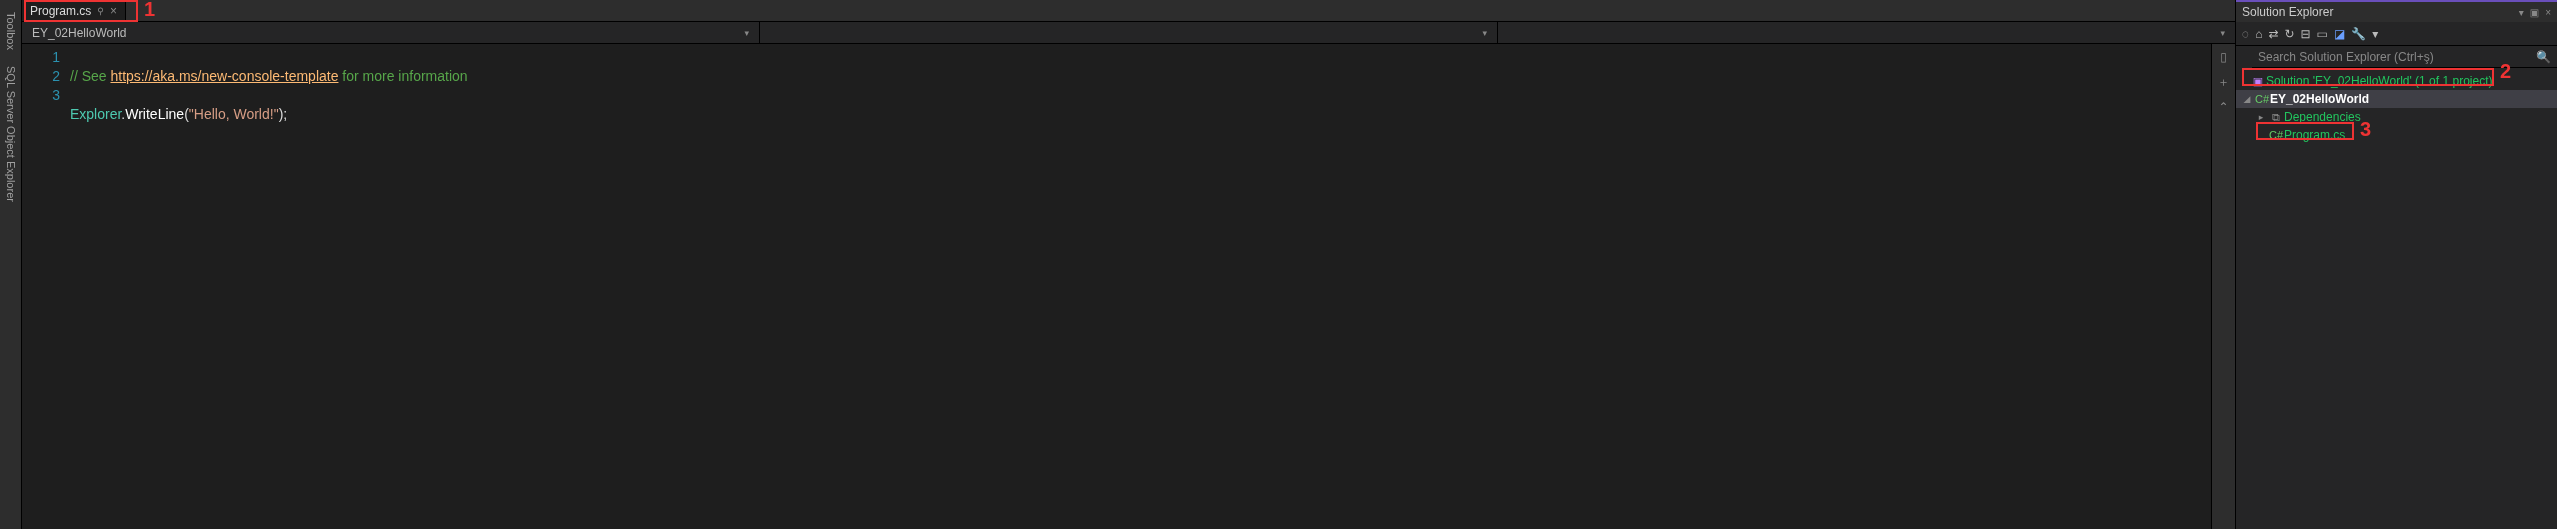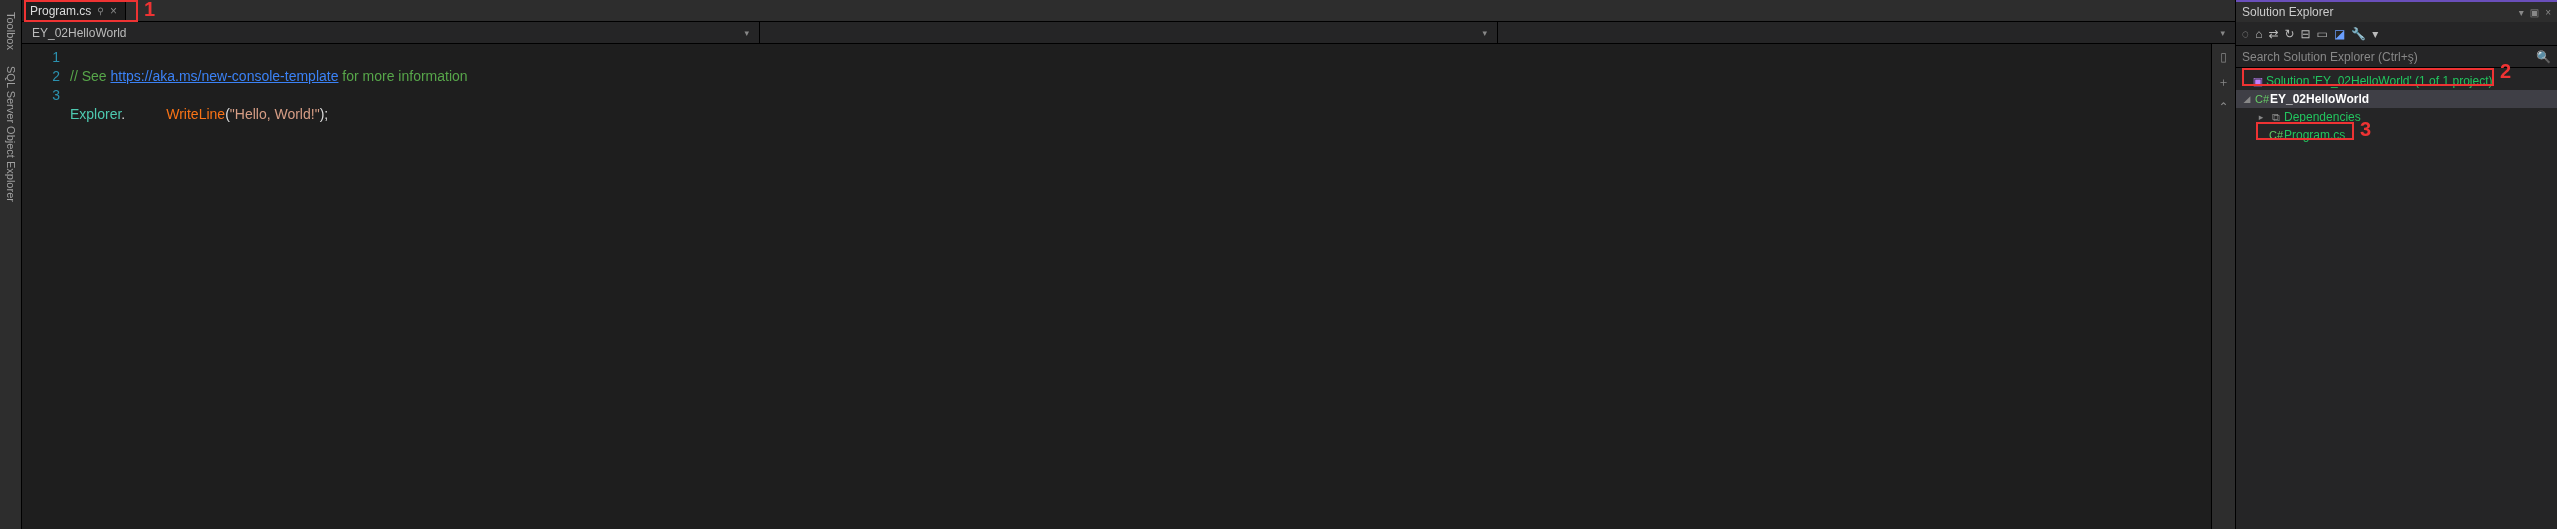--- a/index.html
+++ b/index.html
@@ -83,23 +83,23 @@
   .gutter {
     width: 48px;
     text-align: right;
     padding: 4px 10px 0 0;
     color: #2b91af;
     background: #1e1e1e;
     user-select: none;
   }
   .code { flex: 1; padding-top: 4px; white-space: pre; }
   .c-comment { color: #57a64a; }
-  .c-url     { color: #3b82f6; text-decoration: underline; }
+  .c-url     { color: #fdba74; text-decoration: underline; }
   .c-type    { color: #4ec9b0; }
-  .c-method  { color: #f97316; margin-left: 41px; }
+  .c-method  { color: #ffffff; }
   .c-string  { color: #d69d85; }
   .c-plain   { color: #dcdcdc; }
 
   
   .editor-side {
     width: 24px;
     background: #2d2d2d;
     border-left: 1px solid #000;
     display: flex;
     flex-direction: column;
@@ -143,20 +143,21 @@
     border-bottom: 1px solid #000;
   }
   .right-toolbar span { cursor: pointer; font-size: 12px; }
   .right-search {
     height: 22px;
     display: flex;
     align-items: center;
     padding: 0 6px;
     border-bottom: 1px solid #000;
     justify-content: space-between;
+    margin-left: 16px;
   }
   .right-search input {
     flex: 1;
     background: transparent;
     border: none;
     color: #bbb;
     font-size: 12px;
     outline: none;
   }
   .right-search input::placeholder { color: #888; }

